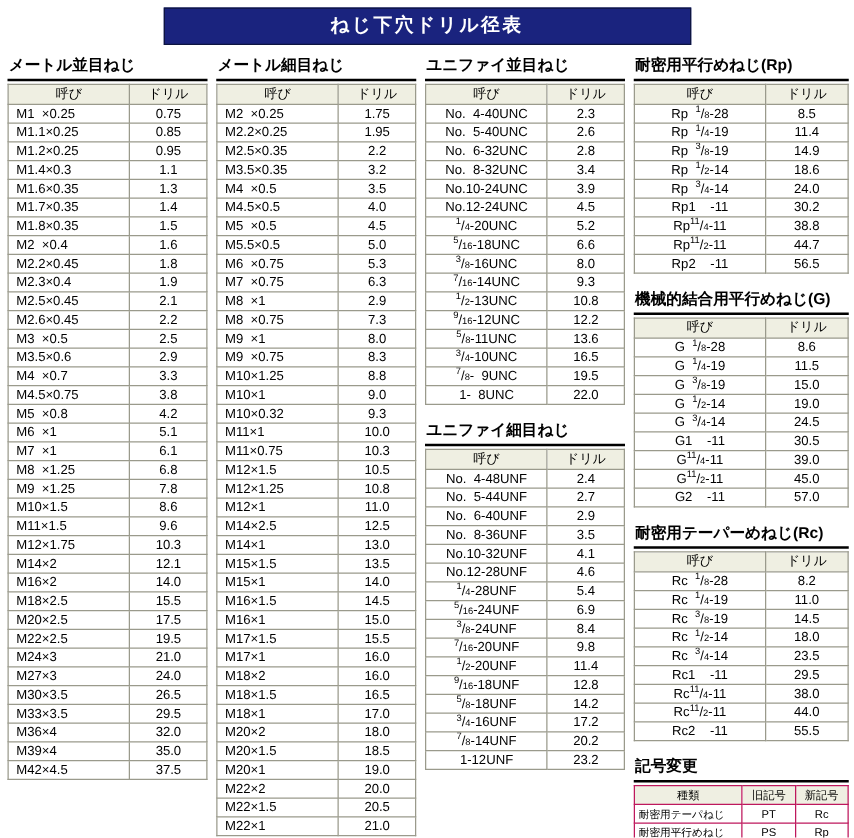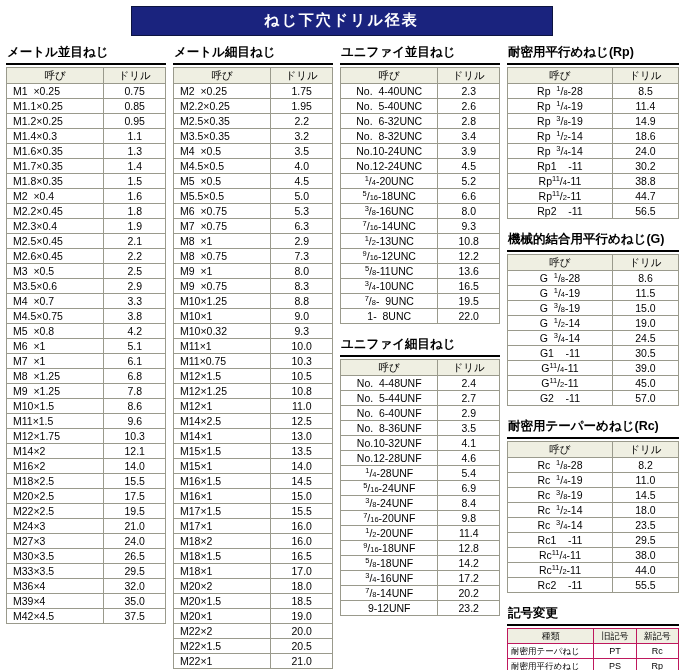--- a/index.html
+++ b/index.html
@@ -601,21 +601,21 @@
             </tr>
             <tr>
               <td class="namec"><sup>3</sup>/<sub>4</sub>-16UNF</td>
               <td>17.2</td>
             </tr>
             <tr>
               <td class="namec"><sup>7</sup>/<sub>8</sub>-14UNF</td>
               <td>20.2</td>
             </tr>
             <tr>
-              <td class="namec">9-12UNF</td>
+              <td class="namec">1-12UNF</td>
               <td>23.2</td>
             </tr>
           </tbody>
       </table>
     </div>
 
     <div class="col wide">
       <div class="sec-title">耐密用平行めねじ(Rp)</div>
       <table class="grid">
         <thead>

